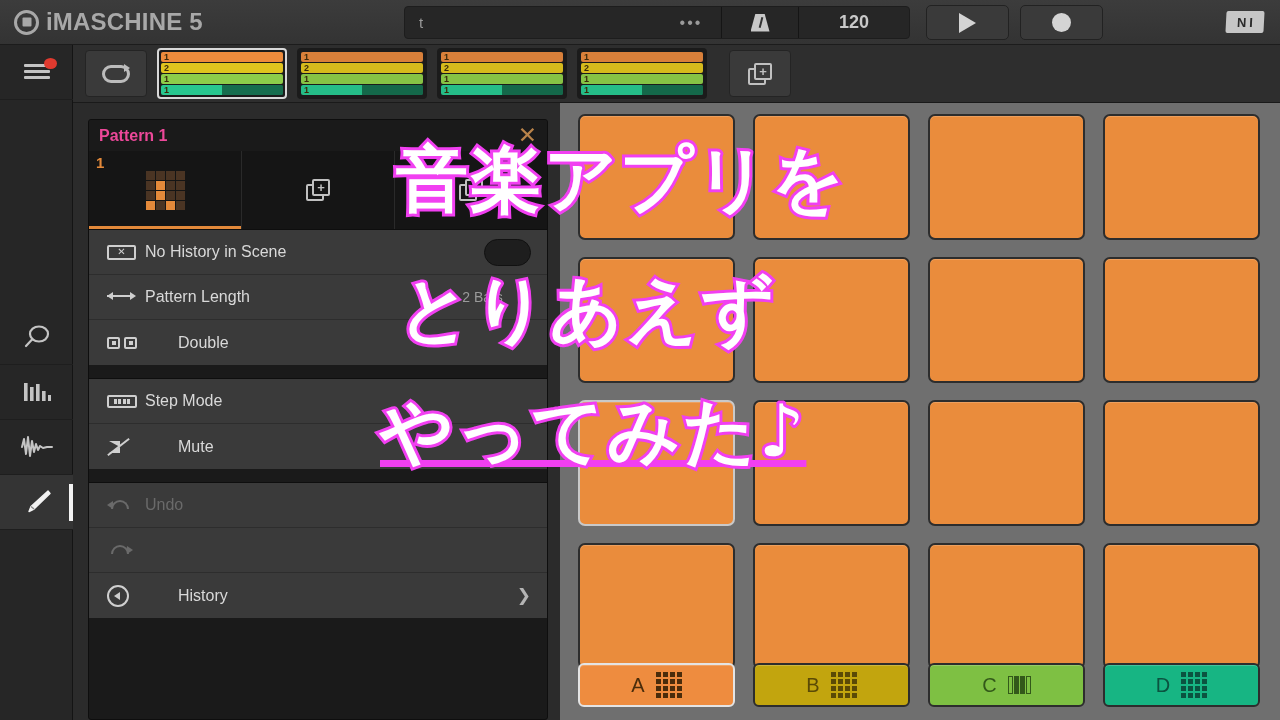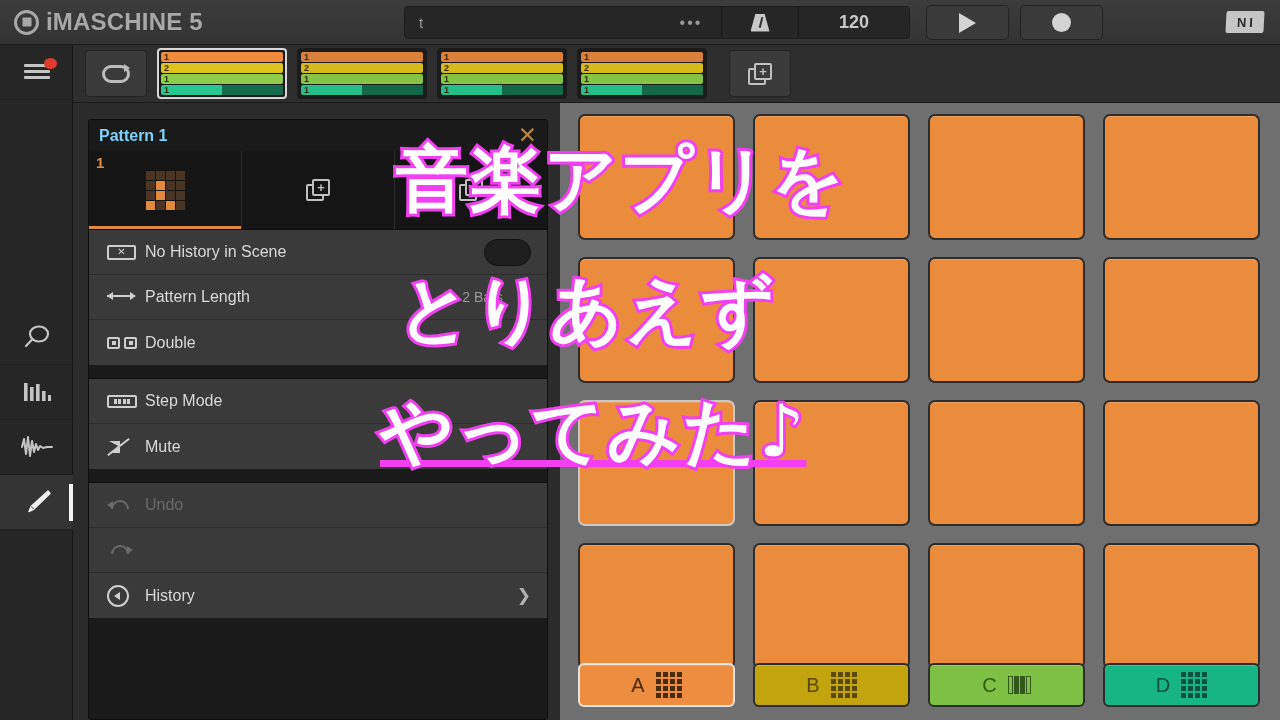--- a/index.html
+++ b/index.html
@@ -165,21 +165,21 @@
   
   .panel {
     position: absolute; left: 88px; top: 119px; width: 460px; height: 601px;
     background: #1a1a1a; border: 1px solid #0e0e0e;
     border-radius: 3px; overflow: hidden;
   }
   .panel-head {
     height: 31px; background: #1a1a1a; display: flex; align-items: center;
     padding: 0 10px; justify-content: space-between;
   }
-  .panel-title { color: #7dd3fc; font-size: 16px; font-weight: bold; }
+  .panel-title { color: #ec4899; font-size: 16px; font-weight: bold; }
   .close-x { color: #b9834a; font-size: 23px; line-height: 1; font-weight: 300; }
 
   .ptabs { display: flex; height: 78px; background: #151515; }
   .ptab {
     flex: 1; position: relative; border-right: 1px solid #2a2a2a;
     display: flex; align-items: center; justify-content: center;
   }
   .ptab:last-child { border-right: none; }
   .ptab.active::after {
     content: ""; position: absolute; left: 0; bottom: 0;
@@ -193,21 +193,21 @@
   .thumb i { display: block; width: 9px; height: 9px; background: #4a3423; }
   .thumb i.on { background: #e3893a; }
 
   .group { background: #3a3a3a; border-top: 1px solid #0e0e0e; }
   .gap-sep { height: 13px; background: #1a1a1a; }
   .mrow {
     height: 45px; display: flex; align-items: center;
     padding: 0 16px 0 18px; border-bottom: 1px solid #2d2d2d;
     position: relative;
   }
-  .mrow:last-child { border-bottom: none; }
+  .mrow:last-child { border-bottom: none; gap: 33px; }
   .mrow .mico {
     width: 38px; display: flex; align-items: center; color: #cfcfcf;
   }
   .mrow .mlabel { color: #d9d9d9; font-size: 16px; flex: 1; }
   .mrow.disabled .mlabel { color: #6a6a6a; }
   .mrow.disabled .mico { color: #6a6a6a; }
   .mval { color: #9a9a9a; font-size: 14px; margin-right: 14px; }
   .chev { color: #b4b4b4; font-size: 17px; line-height: 1; }
   .toggle {
     width: 47px; height: 27px; border-radius: 14px;

